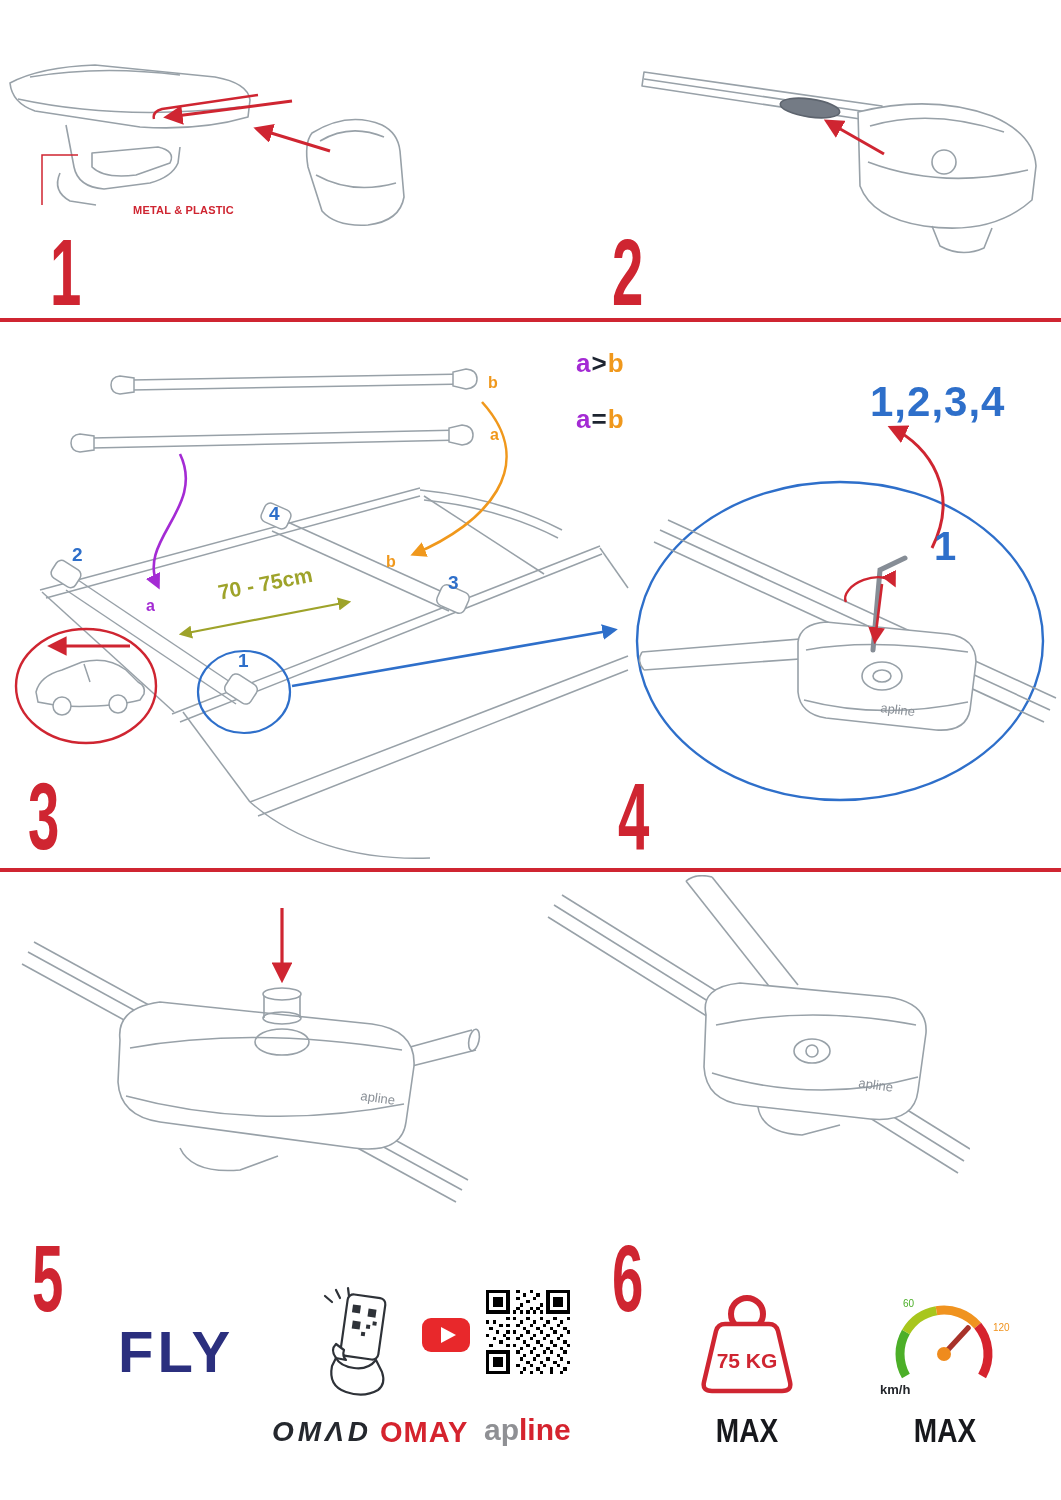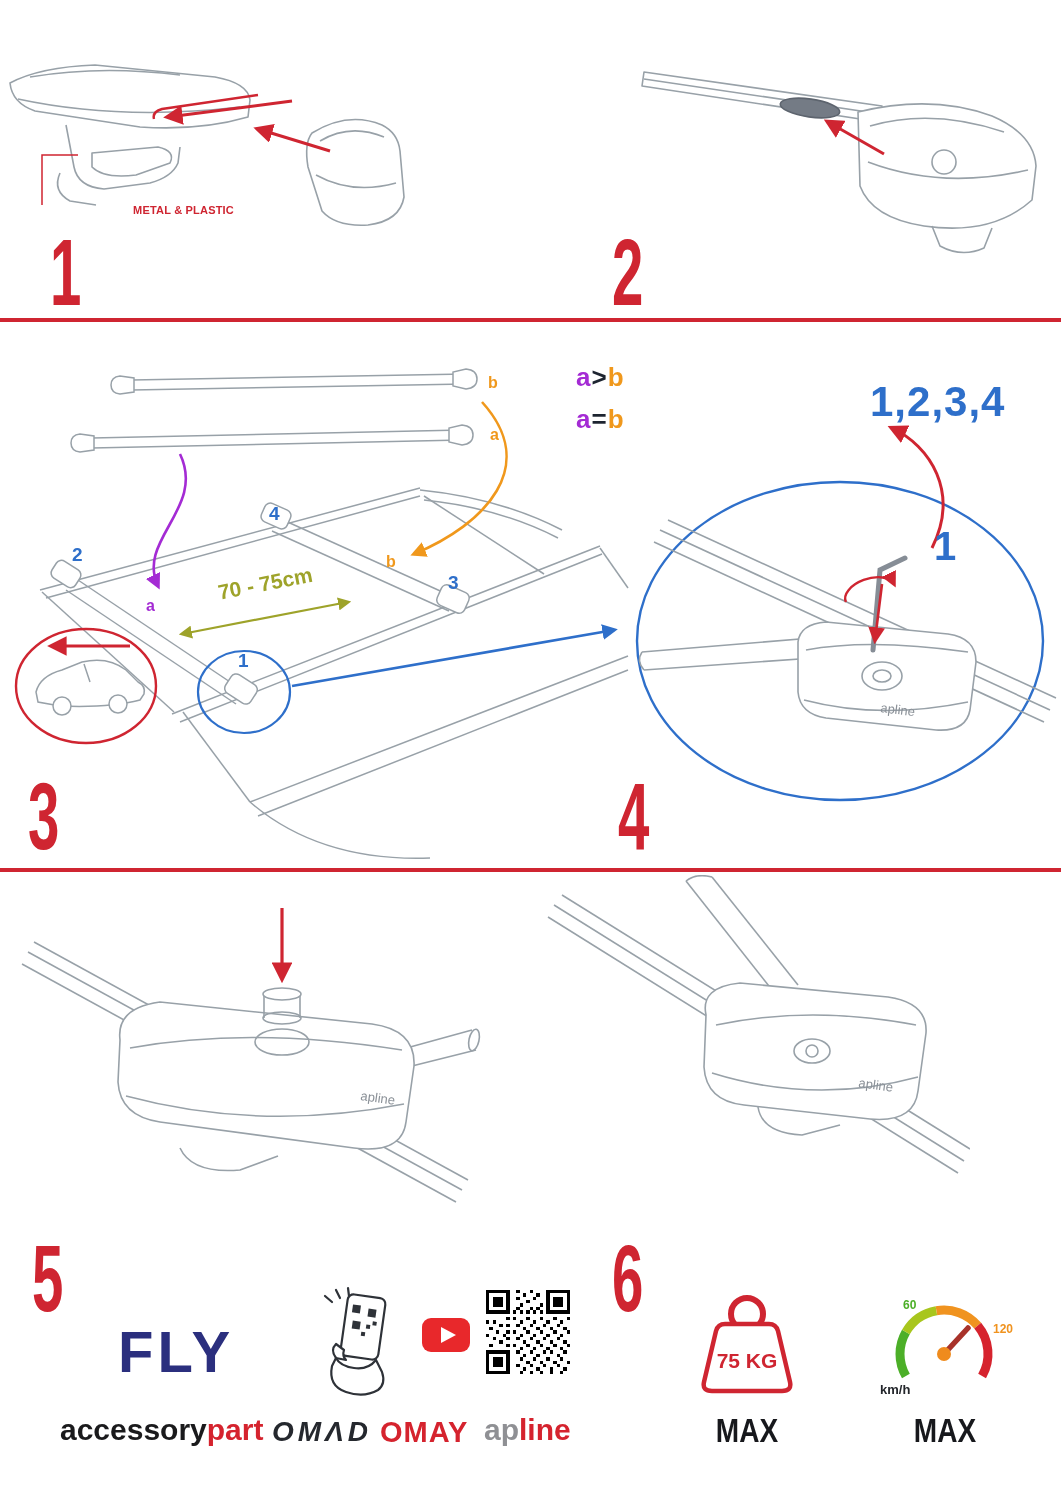--- a/index.html
+++ b/index.html
@@ -23,21 +23,21 @@
   .measure{color:var(--olive);font-size:21px;font-weight:700;transform:rotate(-11deg);transform-origin:left top;}
   .seq{color:var(--blue);font-weight:700;font-size:42px;letter-spacing:1px;}
   .one{color:var(--blue);font-weight:700;font-size:40px;}
   .fly{color:var(--navy);font-size:58px;font-weight:600;letter-spacing:4px;}
   .brand{font-size:30px;font-weight:700;}
   .brand .dark{color:#1a1a1c;} .brand .red{color:#d5232e;}
   .omad{color:#25282e;font-size:28px;font-weight:800;letter-spacing:4px;font-style:italic;}
   .omay{color:#d5232e;font-size:29px;font-weight:800;letter-spacing:1px;}
   .apline .gray{color:#8f9094;} .apline .red{color:#d5232e;margin-top:32px;}
   .maxtxt{font-size:33px;font-weight:600;color:#17181c;text-align:center;transform:scaleX(.85);transform-origin:center top;}
-  .spdlbl{font-size:12px;font-weight:700;text-align:center;}
+  .spdlbl{font-size:10px;font-weight:400;text-align:center;}
   svg{display:block;}
   svg text{font-family:"Liberation Sans",sans-serif;}
 </style>
 </head>
 <body>
 
 <div id="page">
 
   <svg class="abs" style="left:0;top:55px" width="430" height="185" viewBox="0 0 430 185">
     <defs>
@@ -160,21 +160,21 @@
       <g stroke="#98a1a8" stroke-width="1.5" fill="#fff">
         <path d="M36 352 Q40 336 62 330 L82 322 Q108 316 126 330 L138 342 Q146 346 144 354 L140 360 Q110 368 60 366 L38 362 Z"></path>
         <circle cx="62" cy="366" r="9"></circle>
           <circle cx="118" cy="364" r="9"></circle>
         <path d="M84 324 L90 342" fill="none"></path>
       </g>
       <path d="M130 306 L52 306" stroke="#cf2531" stroke-width="3" fill="none" marker-end="url(#ar3r)"></path>
     </g>
   </svg>
 
-  <span class="abs cmp" style="left:576px;top:362px"><span class="a">a</span><span class="op">&gt;</span><span class="b">b</span></span>
+  <span class="abs cmp" style="left:576px;top:348px"><span class="a">a</span><span class="op">&gt;</span><span class="b">b</span></span>
   <span class="abs cmp" style="left:576px;top:404px"><span class="a">a</span><span class="op">=</span><span class="b">b</span></span>
   <span class="abs lblo" style="left:488px;top:374px">b</span>
   <span class="abs lblo" style="left:490px;top:426px">a</span>
   <span class="abs lblblue" style="left:72px;top:544px">2</span>
   <span class="abs lblblue" style="left:269px;top:503px">4</span>
   <span class="abs lblblue" style="left:448px;top:572px">3</span>
   <span class="abs lblblue" style="left:238px;top:650px">1</span>
   <span class="abs lblp" style="left:146px;top:597px">a</span>
   <span class="abs lblo" style="left:386px;top:553px">b</span>
   <span class="abs measure" style="left:216px;top:581px">70 - 75cm</span>
@@ -295,21 +295,20 @@
       <rect x="2" y="2" width="3" height="3" fill="#000"></rect>
     <rect x="18" y="0" width="7" height="7" fill="#000"></rect>
       <rect x="19" y="1" width="5" height="5" fill="#fff"></rect>
       <rect x="20" y="2" width="3" height="3" fill="#000"></rect>
     <rect x="0" y="18" width="7" height="7" fill="#000"></rect>
       <rect x="1" y="19" width="5" height="5" fill="#fff"></rect>
       <rect x="2" y="20" width="3" height="3" fill="#000"></rect>
     <path fill="#000" d="M9 0h1v1H9z M11 1h1v1h-1z M13 0h1v1h-1z M15 1h1v1h-1z M9 2h1v1H9z M12 3h1v1h-1z M14 2h1v1h-1z M16 4h1v1h-1z M10 4h1v1h-1z M9 5h1v1H9z M13 5h1v1h-1z M15 5h1v1h-1z M8 6h1v1H8z M10 6h1v1h-1z M12 6h1v1h-1z M14 6h1v1h-1z M16 6h1v1h-1z M6 8h1v1H6z M6 10h1v1H6z M6 12h1v1H6z M6 14h1v1H6z M6 16h1v1H6z M0 9h1v1H0z M2 9h1v1H2z M4 10h1v1H4z M1 11h1v1H1z M3 12h1v1H3z M5 13h1v1H5z M2 14h1v1H2z M4 15h1v1H4z M0 13h1v1H0z M1 16h1v1H1z M8 8h1v1H8z M10 9h1v1h-1z M12 8h1v1h-1z M14 9h1v1h-1z M16 8h1v1h-1z M18 9h1v1h-1z M20 8h1v1h-1z M22 9h1v1h-1z M24 8h1v1h-1z M9 10h1v1H9z M11 11h1v1h-1z M13 10h1v1h-1z M15 11h1v1h-1z M17 10h1v1h-1z M19 11h1v1h-1z M21 10h1v1h-1z M23 11h1v1h-1z M8 12h1v1H8z M10 13h1v1h-1z M12 12h1v1h-1z M14 13h1v1h-1z M16 12h1v1h-1z M18 13h1v1h-1z M20 12h1v1h-1z M22 13h1v1h-1z M24 12h1v1h-1z M9 14h1v1H9z M11 15h1v1h-1z M13 14h1v1h-1z M15 15h1v1h-1z M17 14h1v1h-1z M19 15h1v1h-1z M21 14h1v1h-1z M23 15h1v1h-1z M8 16h1v1H8z M10 17h1v1h-1z M12 16h1v1h-1z M14 17h1v1h-1z M16 16h1v1h-1z M18 17h1v1h-1z M20 16h1v1h-1z M22 17h1v1h-1z M24 16h1v1h-1z M9 18h1v1H9z M11 19h1v1h-1z M13 18h1v1h-1z M15 19h1v1h-1z M17 18h1v1h-1z M19 18h1v1h-1z M21 19h1v1h-1z M23 18h1v1h-1z M10 20h1v1h-1z M12 21h1v1h-1z M14 20h1v1h-1z M16 21h1v1h-1z M18 20h1v1h-1z M20 21h1v1h-1z M22 20h1v1h-1z M24 21h1v1h-1z M9 22h1v1H9z M11 23h1v1h-1z M13 22h1v1h-1z M15 23h1v1h-1z M17 22h1v1h-1z M19 23h1v1h-1z M21 22h1v1h-1z M23 23h1v1h-1z M10 24h1v1h-1z M13 24h1v1h-1z M16 24h1v1h-1z M19 24h1v1h-1z M22 24h1v1h-1z"></path>
   </svg>
 
-  <span class="abs brand" style="left:60px;top:1413px"><span class="dark">accessory</span><span class="red">part</span></span>
   <span class="abs omad" style="left:272px;top:1416px">OMΛD</span>
   <span class="abs omay" style="left:380px;top:1416px">OMAY</span>
   <span class="abs brand apline" style="left:484px;top:1413px"><span class="gray">ap</span><span class="red">line</span></span>
 
   <svg class="abs" style="left:688px;top:1288px" width="118" height="112" viewBox="0 0 118 112">
     <circle cx="59" cy="26" r="16" stroke="#cf2531" stroke-width="6" fill="none"></circle>
     <path d="M37 36 L81 36 Q88 36 90 43 L102 94 Q104 103 94 103 L24 103 Q14 103 16 94 L28 43 Q30 36 37 36 Z" fill="#ffffff" stroke="#cf2531" stroke-width="4.5" stroke-linejoin="round"></path>
     <text x="59" y="80" text-anchor="middle" font-size="21" font-weight="bold" fill="#cf2531">75 KG</text>
   </svg>
   <span class="abs maxtxt" style="left:688px;top:1412px;width:118px">MAX</span>

